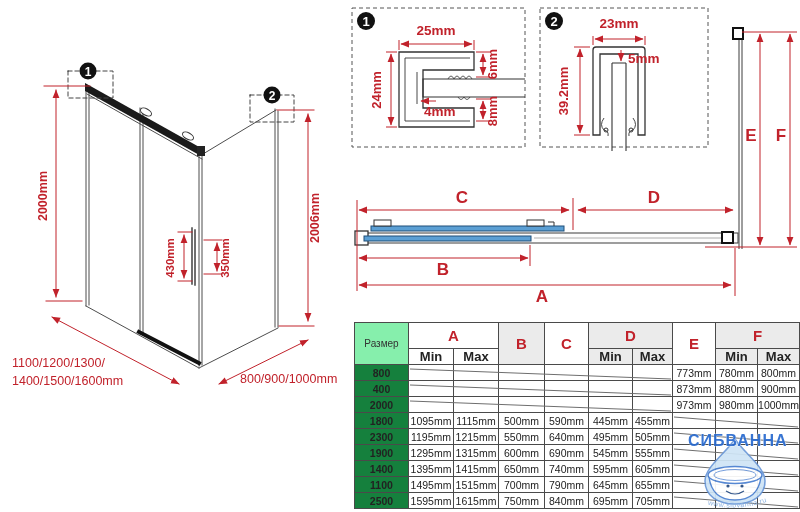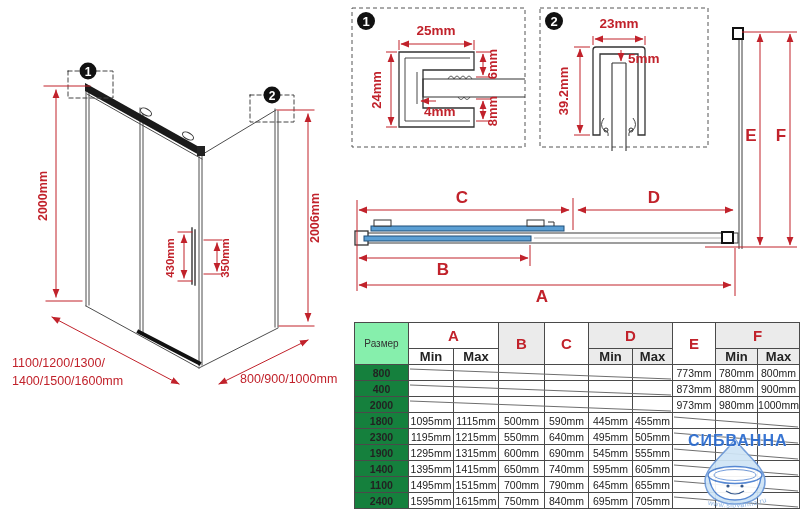--- a/index.html
+++ b/index.html
@@ -321,21 +321,21 @@
             <td>1515mm</td>
             <td>700mm</td>
             <td>790mm</td>
             <td>645mm</td>
             <td>655mm</td>
             <td></td>
             <td></td>
             <td></td>
           </tr>
       <tr class="datarow">
-            <td class="sizecell">2400</td>
+            <td class="sizecell">2500</td>
             <td>1595mm</td>
             <td>1615mm</td>
             <td>750mm</td>
             <td>840mm</td>
             <td>695mm</td>
             <td>705mm</td>
             <td></td>
             <td></td>
             <td></td>
           </tr>

